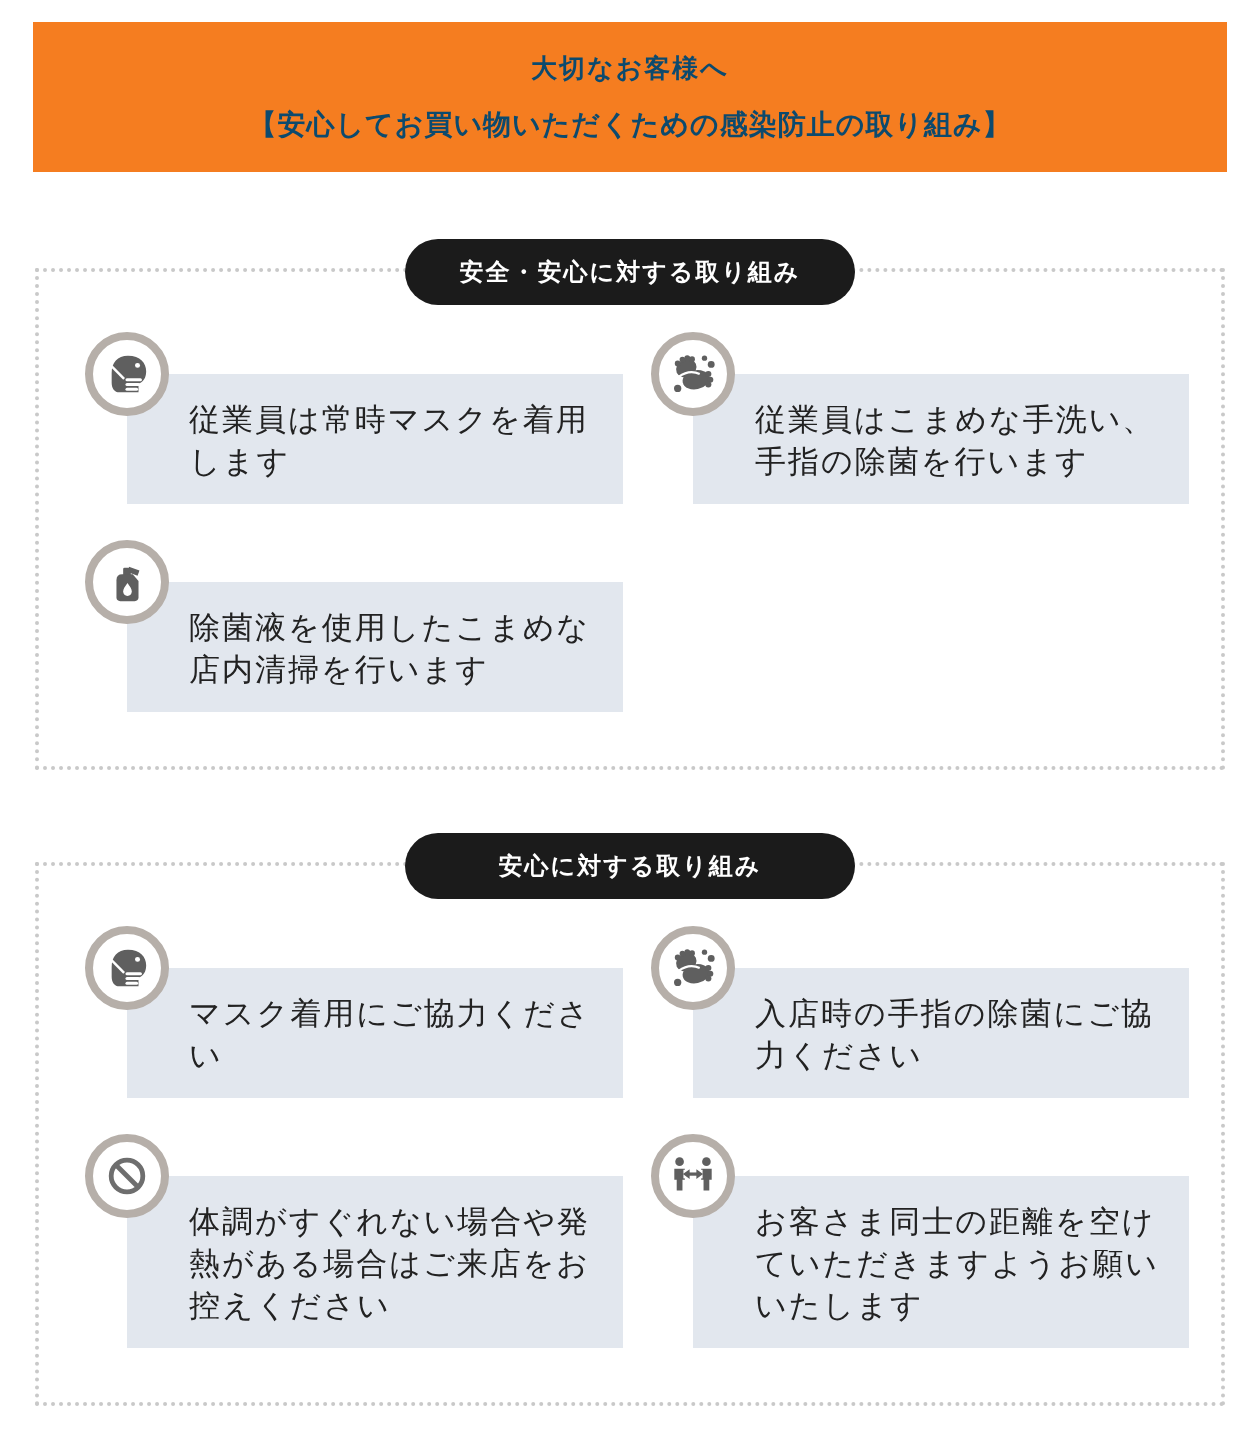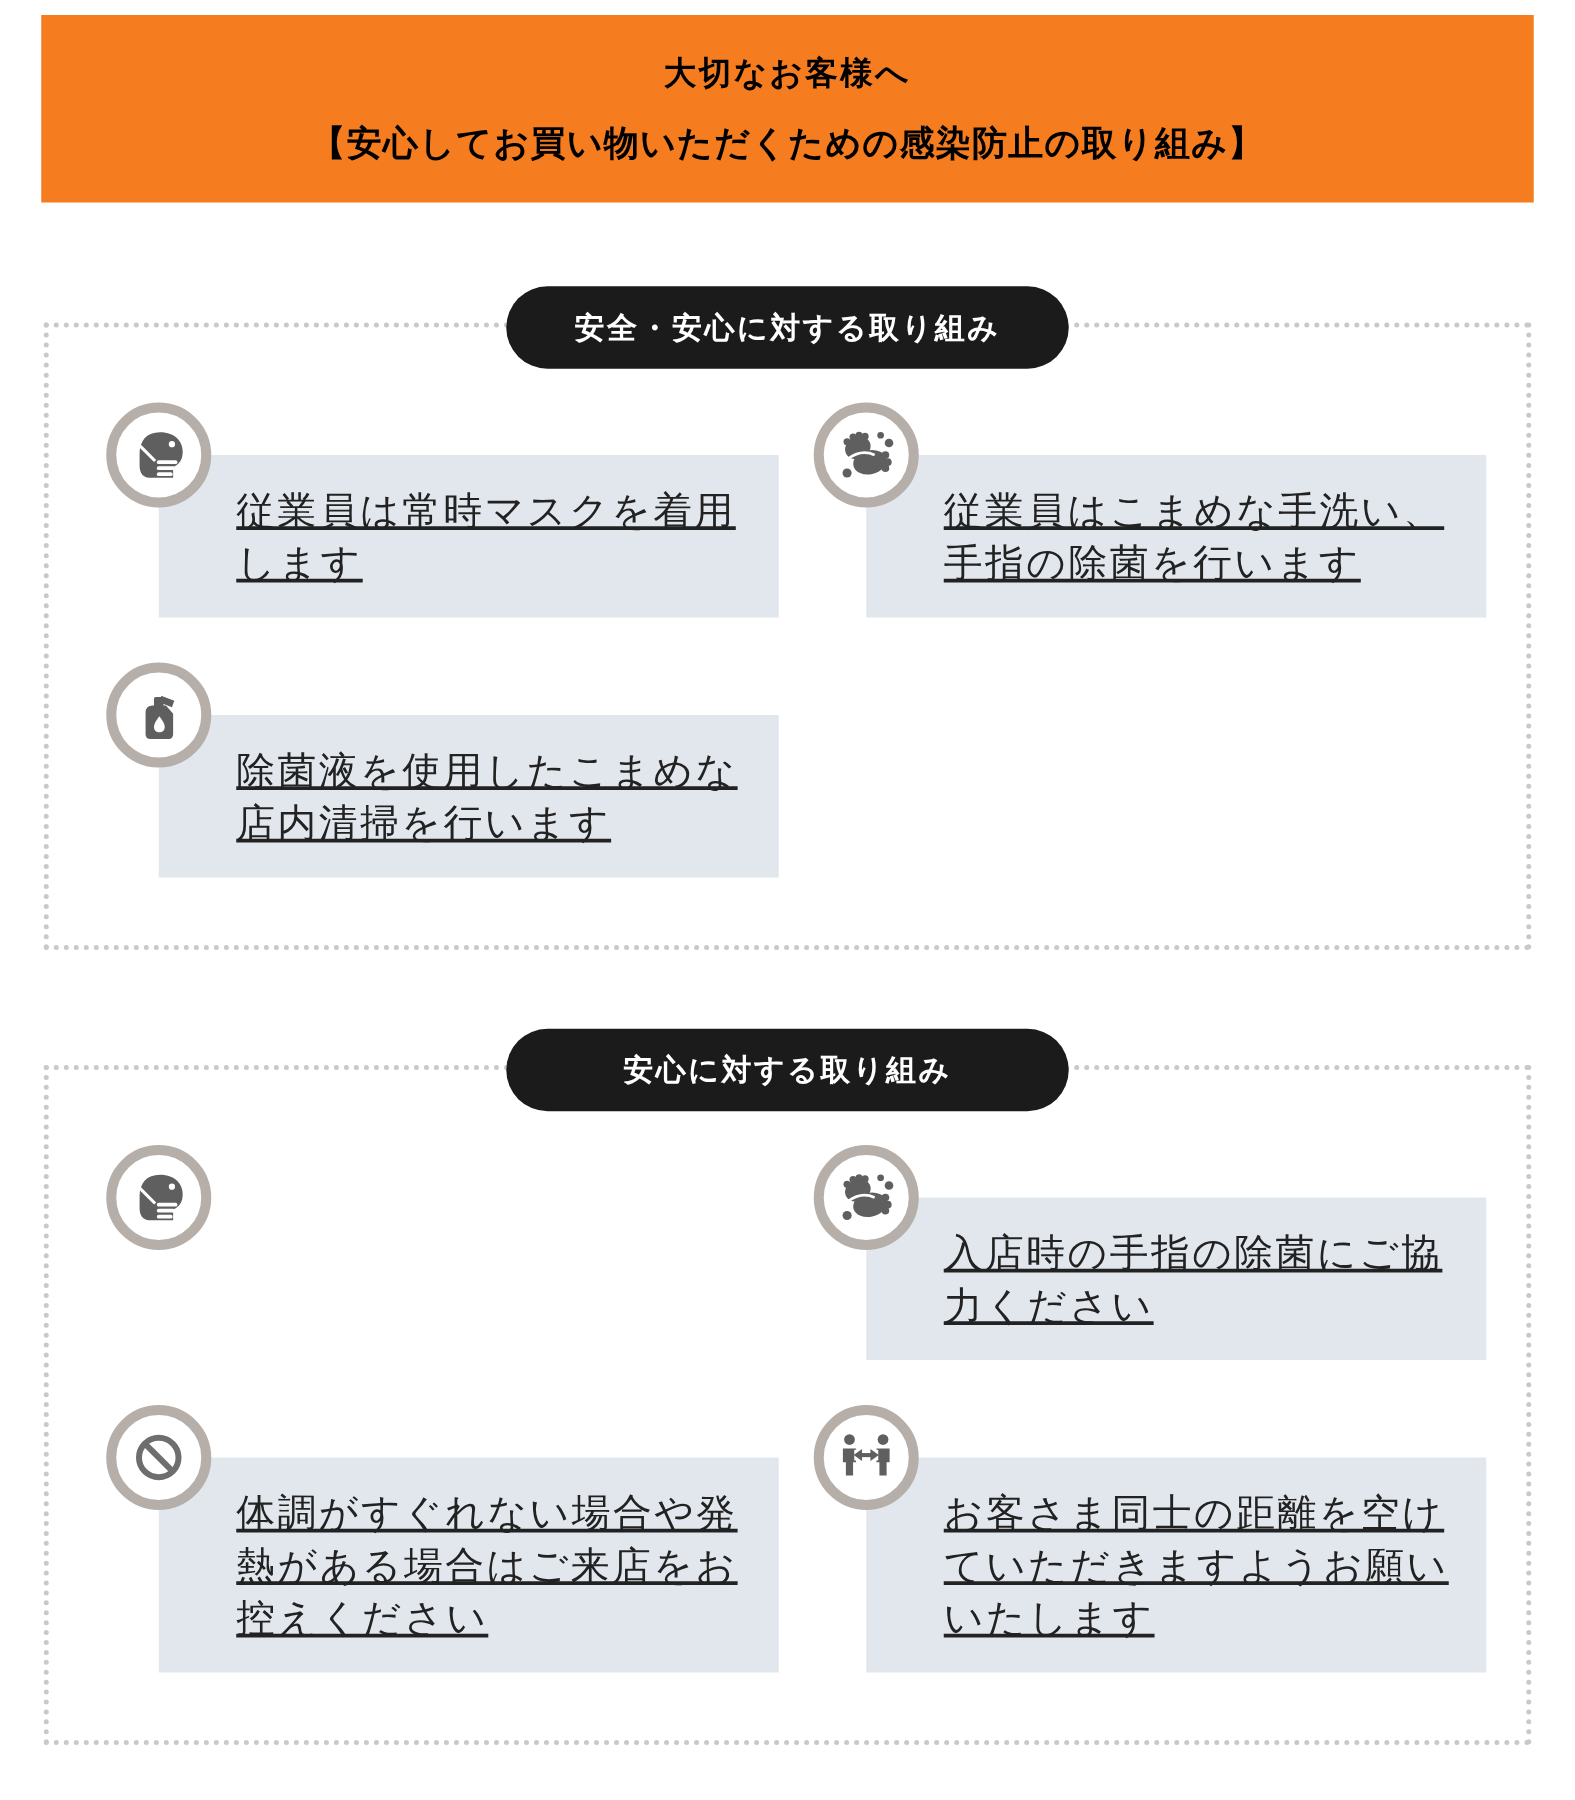--- a/index.html
+++ b/index.html
@@ -2,26 +2,26 @@
 <html lang="ja"><head>
 <meta charset="utf-8">
 <style>
   html,body{margin:0;padding:0;}
   body{
     width:1260px;height:1440px;background:#ffffff;
     font-family:"DejaVu Sans","Liberation Sans",sans-serif;
     color:#222;overflow:hidden;
   }
   .header{
-    margin:12px 33px 0;height:150px;background:#f57d20;color:#000000;
+    margin:22px 33px 0;height:150px;background:#f57d20;color:#0c4a6e;
     display:flex;flex-direction:column;align-items:center;justify-content:center;gap:20px;
   }
   .header .l1{font-size:26px;font-weight:bold;letter-spacing:2px;}
   .header .l2{font-size:28px;font-weight:bold;letter-spacing:1px;text-align:center;}
-  .section{position:relative;margin:0 35px;border:4px dotted #c9c9c9;text-decoration:underline;}
+  .section{position:relative;margin:0 35px;border:4px dotted #c9c9c9;}
   .section.first{margin-top:96px;}
   .section.second{margin-top:92px;}
   .badge{
     position:absolute;top:-33px;left:50%;transform:translateX(-50%);
     width:450px;height:66px;background:#1b1b1b;border-radius:33px;color:#fff;
     font-size:24px;font-weight:bold;letter-spacing:2px;
     display:flex;align-items:center;justify-content:center;z-index:3;white-space:nowrap;
   }
   .items{
     display:grid;grid-template-columns:1fr 1fr;column-gap:28px;row-gap:36px;
@@ -119,20 +119,21 @@
           <path d="M25 5 C38 5 44 13 44 21 C44 28 41 32 36 34 L36 43 L16 43 C11 43 8 39 8 33 L8 23 C8 12 14 5 25 5 Z" fill="#5f5f5f"></path>
           <circle cx="35" cy="15" r="2.6" fill="#fff"></circle>
           <path d="M5 13 L21 29" stroke="#fff" stroke-width="2.6"></path>
           <g stroke="#fff" stroke-width="3.2" stroke-linecap="round">
             <path d="M24 30 H38"></path>
               <path d="M24 35 H36"></path>
               <path d="M24 40 H34"></path>
           </g>
         </svg>
       </div>
+      <div class="card">マスク着用にご協力ください</div>
     </div>
 
     <div class="item">
       <div class="circle">
         <svg viewBox="0 0 48 48">
           <g fill="#5f5f5f">
             <ellipse cx="17" cy="18" rx="11" ry="9" transform="rotate(-25 17 18)"></ellipse>
             <circle cx="8" cy="13" r="3"></circle>
               <circle cx="13" cy="9" r="3"></circle>
               <circle cx="18" cy="7.5" r="3"></circle>

